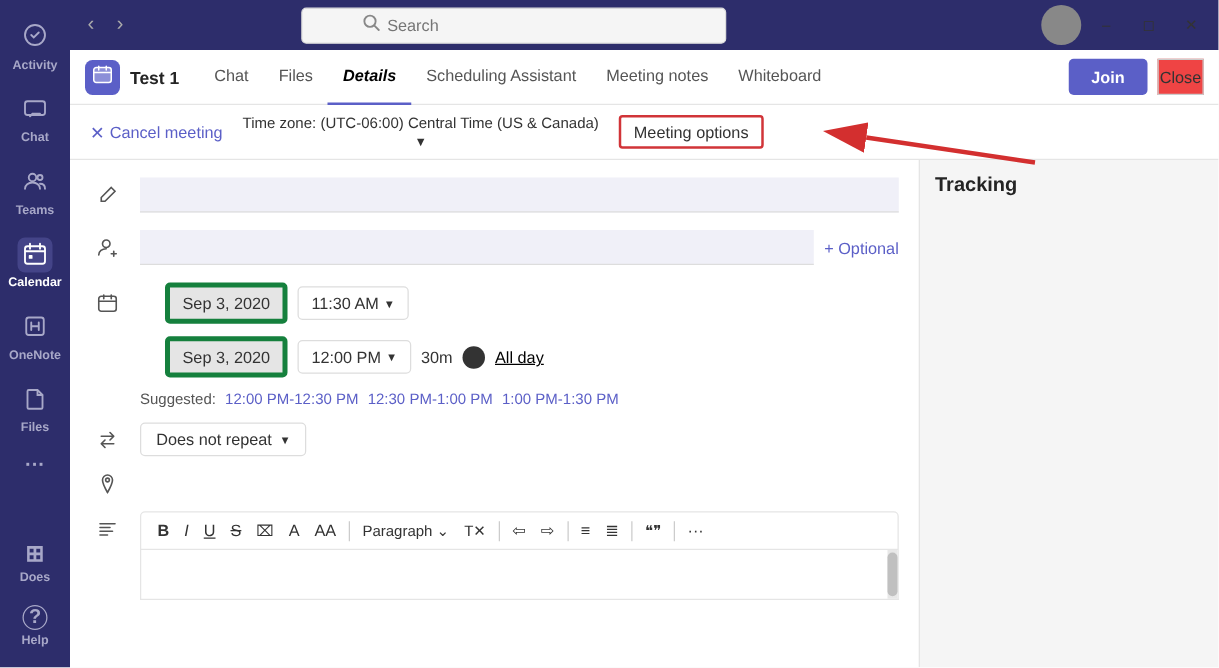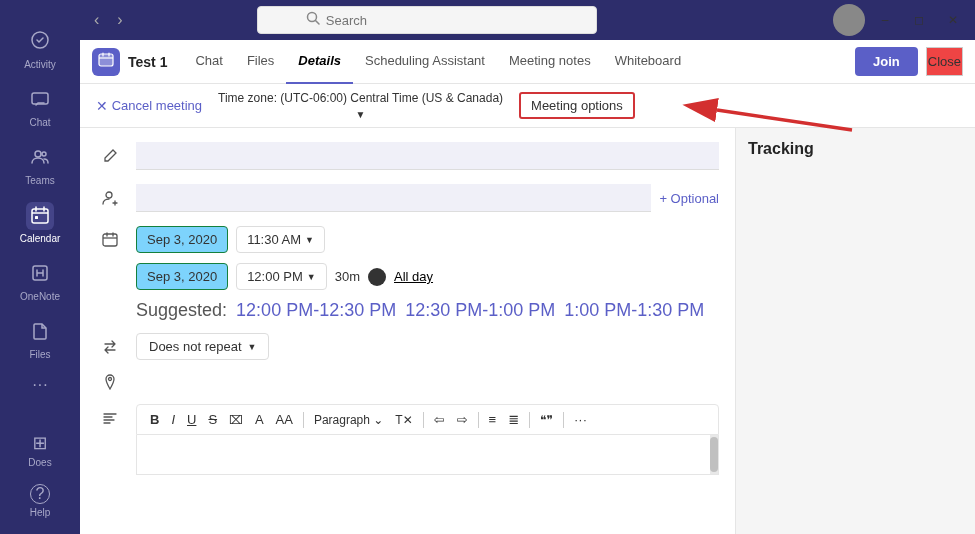--- a/index.html
+++ b/index.html
@@ -1,27 +1,28 @@
 <!DOCTYPE html>
 <html><head>
   <meta charset="utf-8">
   <style>
     * { box-sizing: border-box; margin: 0; padding: 0; }
     body { font-family: 'Segoe UI', Arial, sans-serif; background: #f5f5f5; width: 975px; height: 534px; overflow: hidden; display: flex; }
 
     
     .sidebar {
-      width: 80px;
+      width: 56px;
       background: #2d2d6b;
       display: flex;
       flex-direction: column;
       align-items: center;
-      padding-top: 20px;
+      padding-top: 8px;
       height: 534px;
       flex-shrink: 0;
+      font-weight: bold;
     }
     .sidebar-item {
       display: flex;
       flex-direction: column;
       align-items: center;
       color: #a8a8c8;
       font-size: 10px;
       padding: 8px 0;
       width: 100%;
       cursor: pointer;
@@ -287,27 +288,28 @@
       white-space: nowrap;
       margin-left: 8px;
     }
     .datetime-row {
       display: flex;
       align-items: center;
       gap: 8px;
       flex-wrap: wrap;
     }
     .date-btn {
-      border: 1px solid #15803d;
+      border: 4px solid #15803d;
       border-radius: 4px;
       padding: 5px 10px;
       font-size: 13px;
-      background: #7dd3fc;
-      cursor: pointer;
-      color: #333;
+      background: #e5e5e5;
+      cursor: pointer;
+      color: #333;
+      margin-left: 20px;
     }
     .time-btn {
       border: 1px solid #ddd;
       border-radius: 4px;
       padding: 5px 10px;
       font-size: 13px;
       background: #fff;
       cursor: pointer;
       color: #333;
       display: flex;
@@ -321,21 +323,21 @@
     }
     .toggle-dot {
       width: 18px;
       height: 18px;
       border-radius: 50%;
       background: #333;
       display: inline-block;
     }
     .suggested-row {
       padding: 2px 0 4px 40px;
-      font-size: 18px;
+      font-size: 12px;
       color: #555;
     }
     .suggested-link {
       color: #5b5fc7;
       cursor: pointer;
       margin-left: 4px;
     }
     .repeat-btn {
       border: 1px solid #ddd;
       border-radius: 4px;

